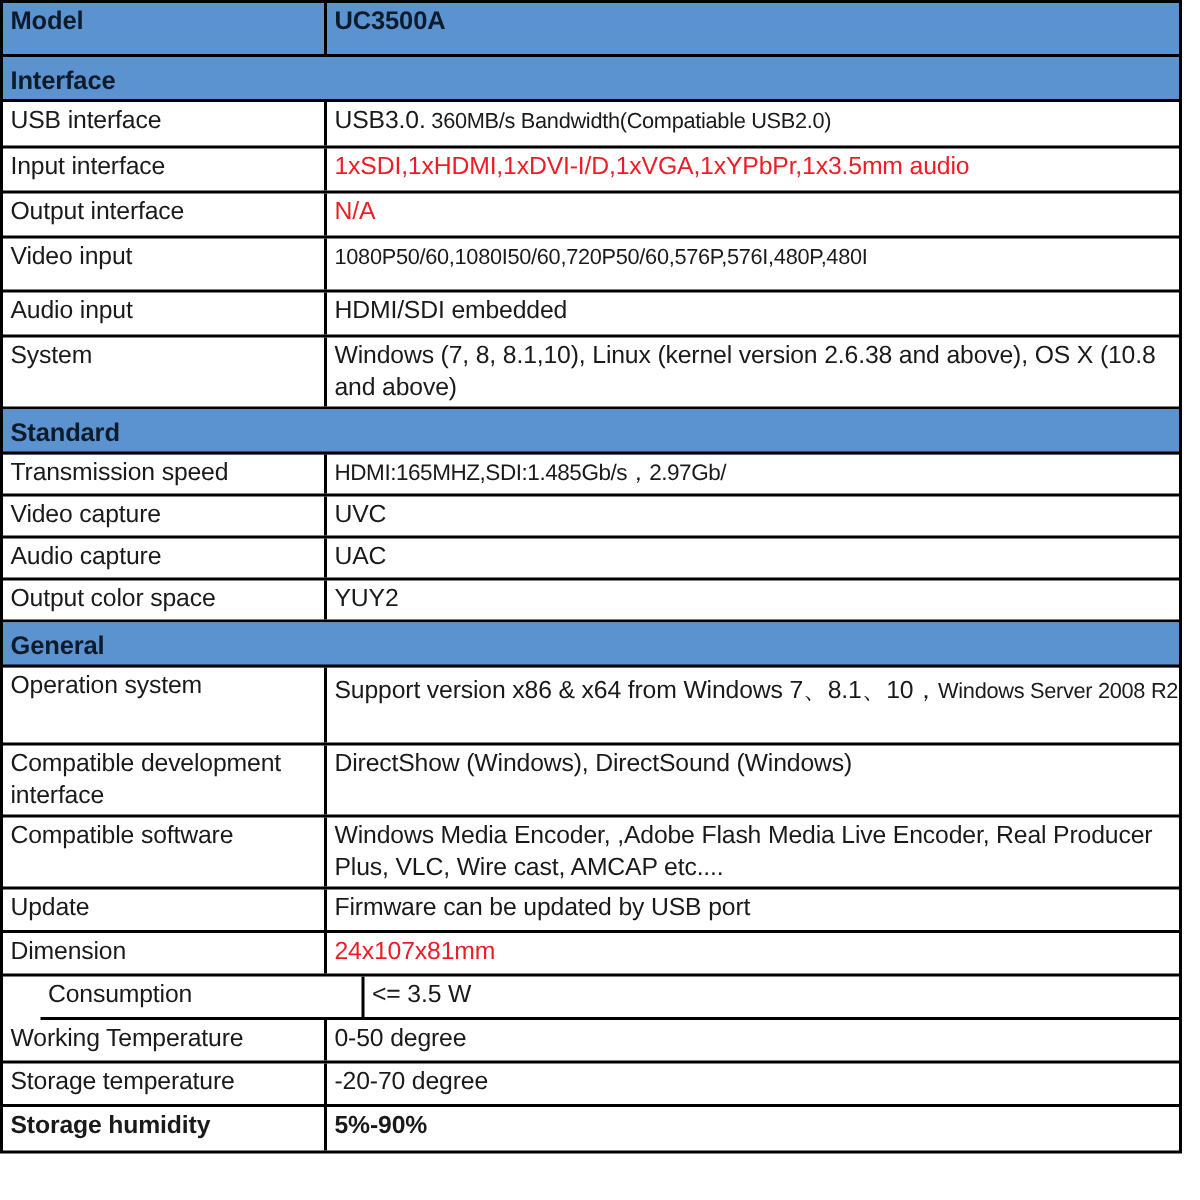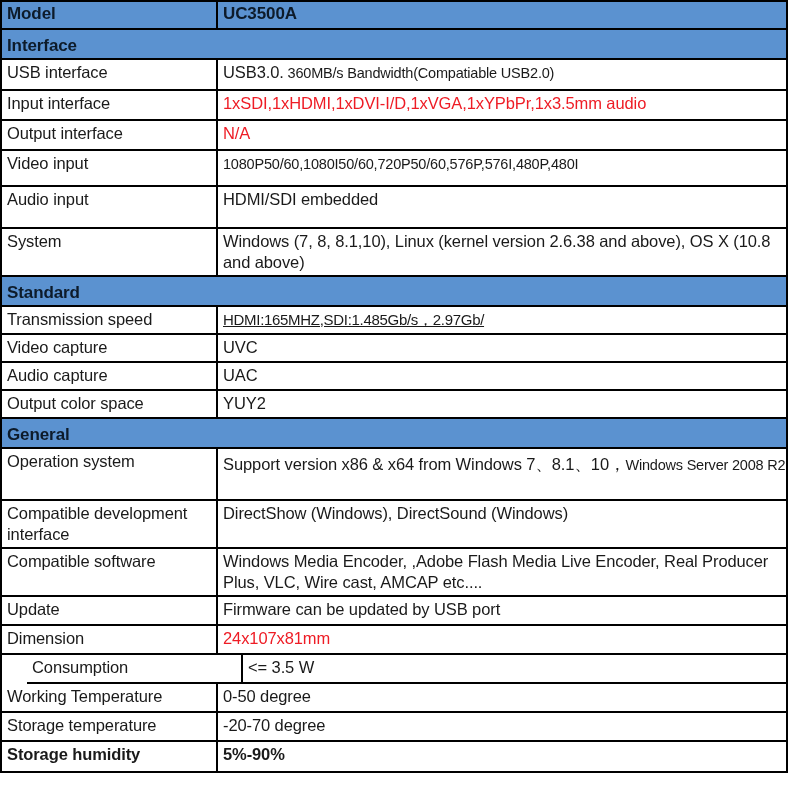--- a/index.html
+++ b/index.html
@@ -55,21 +55,21 @@
   
   .row-model {
     background: #5b92d0;
   }
   .row-model .cell-label,
   .row-model .cell-value {
     font-weight: bold;
     font-size: 17px;
     color: #0d1b2a;
     padding-top: 2px;
-    padding-bottom: 4px;
+    padding-bottom: 12px;
   }
 
   .row-section {
     background: #5b92d0;
   }
   .section-title {
     flex: 1;
     box-sizing: border-box;
     padding: 6px 0 2px 5px;
     font-weight: bold;
@@ -77,21 +77,21 @@
     color: #0d1b2a;
     line-height: 20px;
     letter-spacing: -0.1px;
   }
 
   
   .v-red { color: #ee1c25; }
 
   
   .small { font-size: 14.5px; letter-spacing: -0.2px; }
-  .cond  { font-size: 15px; letter-spacing: -0.3px; text-decoration: underline; }
+  .cond  { font-size: 15px; letter-spacing: -0.3px; }
 
   .two-line { line-height: 21px; }
 </style>
 </head>
 <body>
 
 <div class="spec-sheet">
 
   <div class="row row-model">
     <div class="cell-label">Model</div>
@@ -123,21 +123,21 @@
     </div>
   </div>
 
   <div class="row" style="height:36px;">
     <div class="cell-label">Video input</div>
     <div class="cell-value">
       <span class="small">1080P50/60,1080I50/60,720P50/60,576P,576I,480P,480I</span>
     </div>
   </div>
 
-  <div class="row" style="height:42px;">
+  <div class="row" style="height:30px;">
     <div class="cell-label">Audio input</div>
     <div class="cell-value">
       <span>HDMI/SDI embedded</span>
     </div>
   </div>
 
   <div class="row" style="height:48px;">
     <div class="cell-label">System</div>
     <div class="cell-value two-line">
       <span>Windows (7, 8, 8.1,10), Linux (kernel version 2.6.38 and above), OS X (10.8 and above)</span>

